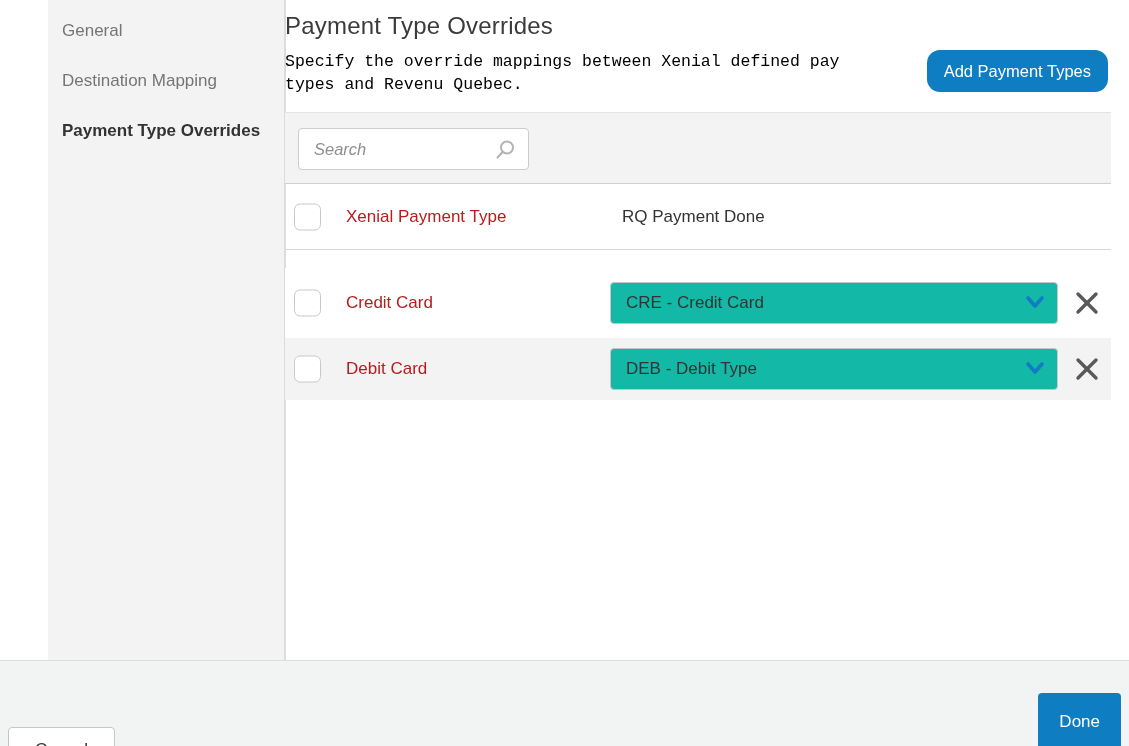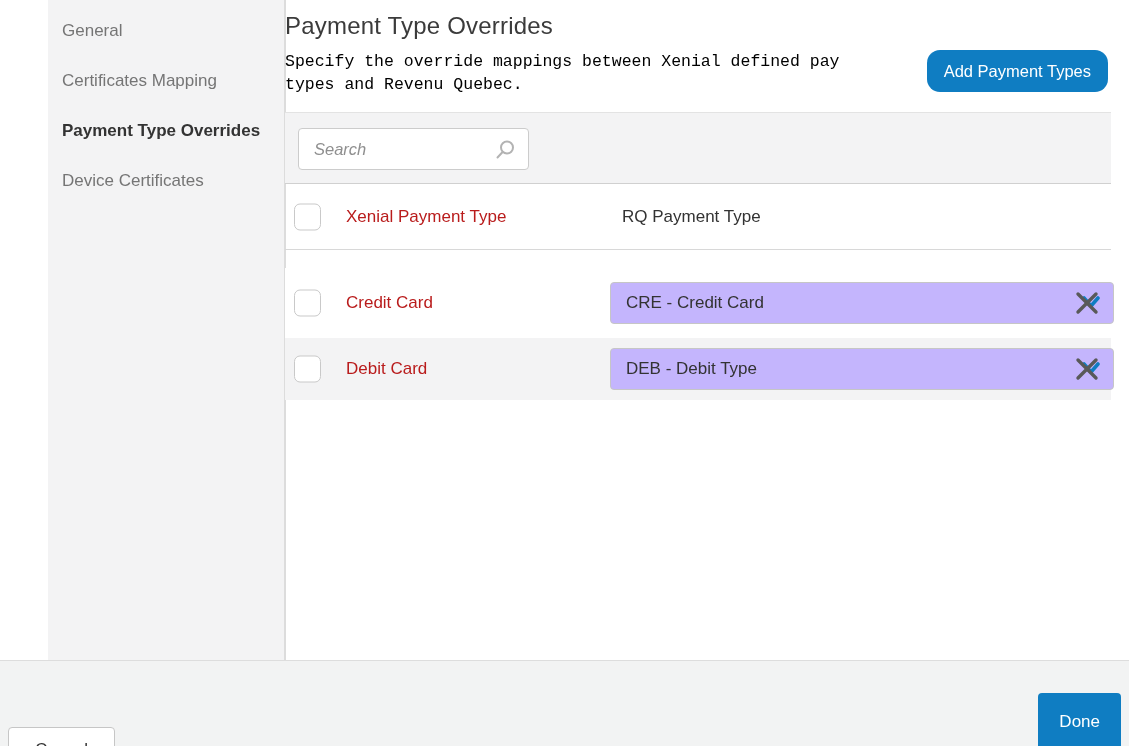--- a/index.html
+++ b/index.html
@@ -77,22 +77,22 @@
     position: absolute; left: 9px; top: 50%; transform: translateY(-50%);
     width: 27px; height: 27px;
     background: #ffffff; border: 1px solid #c9c9c9; border-radius: 6px;
     cursor: pointer;
   }
   .col-label   { position: absolute; left: 61px; top: 50%; transform: translateY(-50%); font-size: 17px; color: #b91c1c; }
   .col2-header { position: absolute; left: 337px; top: 50%; transform: translateY(-50%); font-size: 17px; color: #333; }
 
   .select {
     position: absolute; left: 325px; top: 50%; transform: translateY(-50%);
-    width: 504px; height: 42px;
-    background: #c4b5fd; border: 1px solid #c6c6c6; border-radius: 4px;
+    width: 448px; height: 42px;
+    background: #14b8a6; border: 1px solid #c6c6c6; border-radius: 4px;
     cursor: pointer;
   }
   .select .select-value {
     position: absolute; left: 15px; top: 50%; transform: translateY(-50%);
     font-size: 17px; color: #333333; white-space: nowrap;
   }
   .select .chev { position: absolute; right: 13px; top: 13px; width: 18px; height: 13px; }
 
   .remove-btn {
     position: absolute; left: 789px; top: 50%; transform: translateY(-50%);
@@ -117,23 +117,22 @@
     font-family: inherit; font-size: 17px; color: #ffffff; cursor: pointer;
   }
 </style>
 </head>
 <body>
 
 <div class="screen">
 
   <nav class="sidebar">
     <div class="sidebar-item">General</div>
-    <div class="sidebar-item">Certificates Mapping</div>
+    <div class="sidebar-item">Destination Mapping</div>
     <div class="sidebar-item active">Payment Type Overrides</div>
-    <div class="sidebar-item">Device Certificates</div>
   </nav>
 
   <main class="content">
     <h1 class="page-title">Payment Type Overrides</h1>
     <p class="page-desc">Specify the override mappings between Xenial defined pay types and Revenu Quebec.</p>
 
     <button class="add-btn">Add Payment Types</button>
 
     <div class="search-band">
       <div class="search-box">
@@ -141,21 +140,21 @@
         <svg class="search-glyph" viewBox="0 0 22 22">
           <circle cx="13" cy="8.5" r="6" fill="none" stroke="#b3b3b3" stroke-width="2"></circle>
           <line x1="8.6" y1="13" x2="3.5" y2="18.5" stroke="#b3b3b3" stroke-width="2" stroke-linecap="round"></line>
         </svg>
       </div>
     </div>
 
     <div class="thead">
       <div class="cb"></div>
       <div class="col-label">Xenial Payment Type</div>
-      <div class="col2-header">RQ Payment Type</div>
+      <div class="col2-header">RQ Payment Done</div>
     </div>
 
     <div class="trow row-0">
       <div class="cb"></div>
       <div class="col-label">Credit Card</div>
       <div class="select">
         <span class="select-value">CRE - Credit Card</span>
         <svg class="chev" viewBox="0 0 18 13">
           <polyline points="2,2 9,10 16,2" fill="none" stroke="#0f7dc2" stroke-width="3.6" stroke-linecap="round" stroke-linejoin="round"></polyline>
         </svg>

